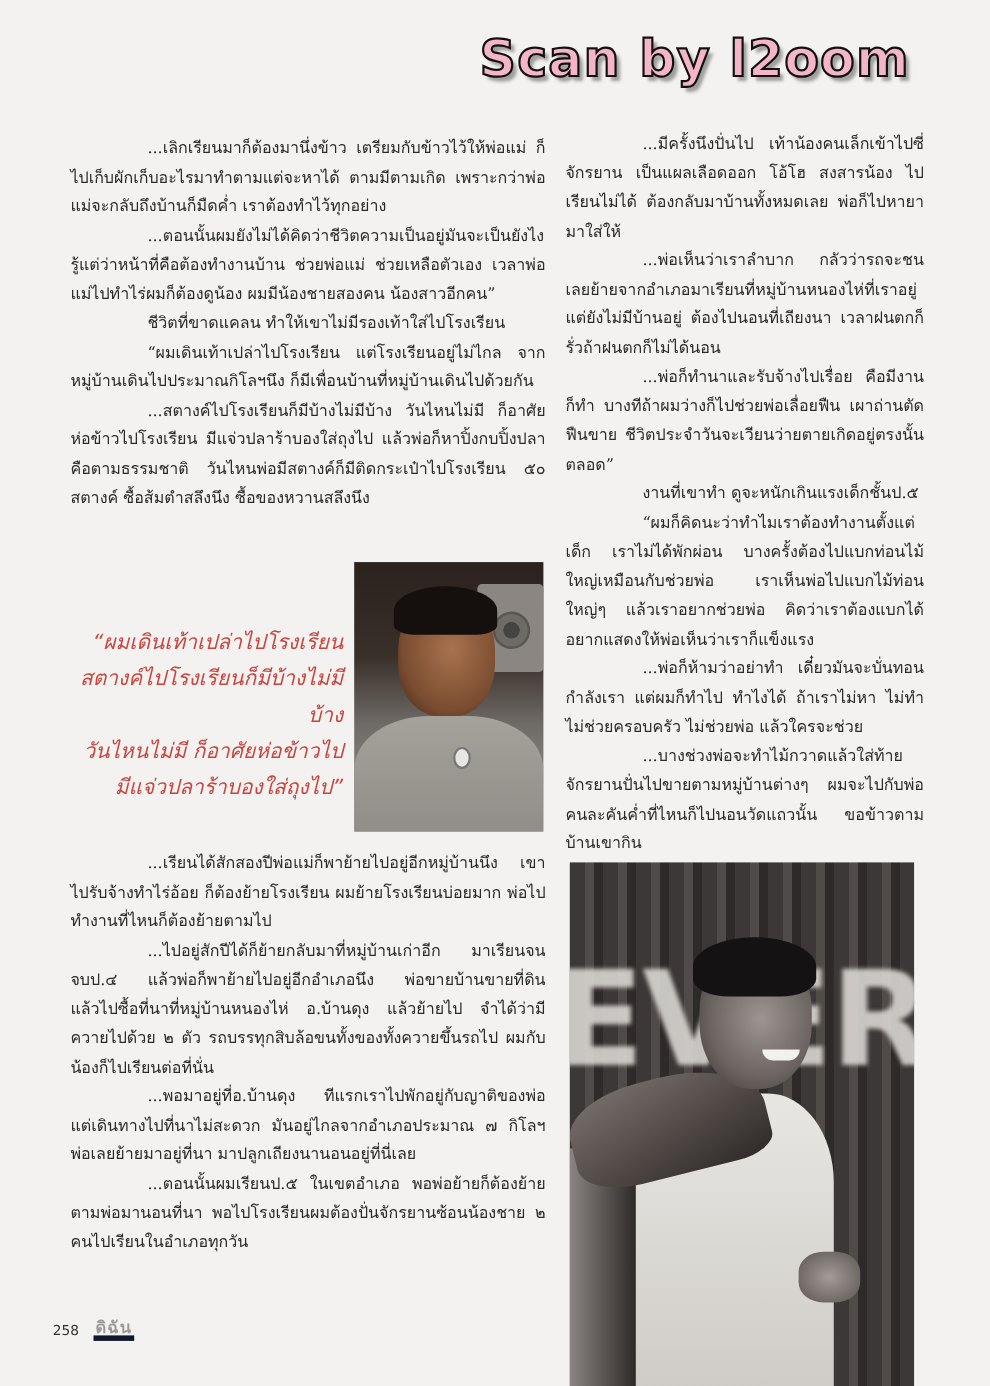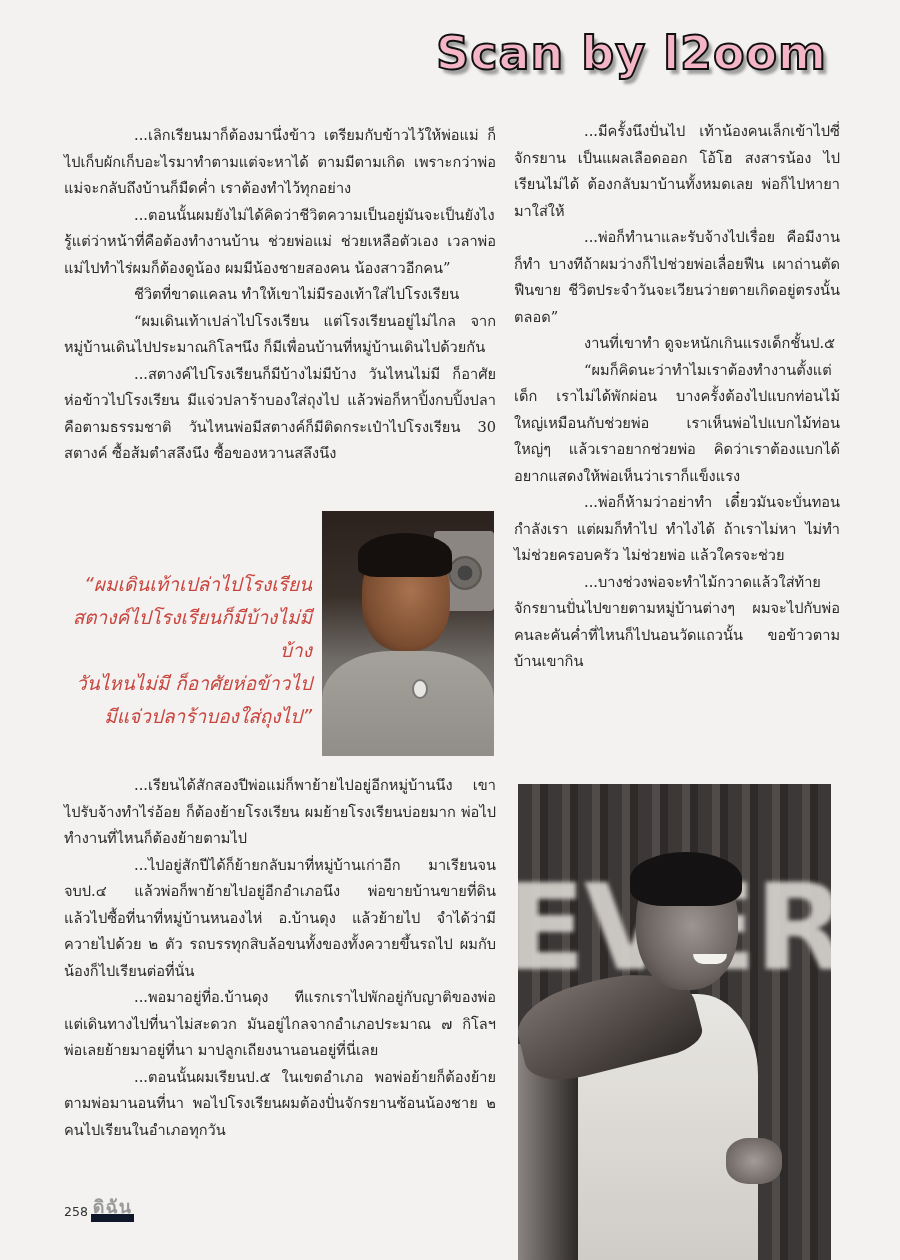--- a/index.html
+++ b/index.html
@@ -112,61 +112,62 @@
   .photo-2 .jacket-hang {
     position: absolute; left: 0; top: 260px; width: 60px; height: 220px;
     background: linear-gradient(90deg, #8a8582, #2e2a29);
   }
   .photo-2 .fist {
     position: absolute; left: 208px; top: 354px; width: 56px; height: 46px;
     border-radius: 40%;
     background: radial-gradient(ellipse, #a29b97, #5b5451);
   }
   .footer {
-    position: absolute; left: 64px; top: 1200px;
+    position: absolute; left: 48px; top: 1200px;
     font-family: "DejaVu Sans", sans-serif;
-    display: flex; align-items: center; gap: 3px;
+    display: flex; align-items: center; gap: 13px;
   }
   .footer .page-num { font-size: 12.5px; color: #333; }
   .footer .logo {
-    font-size: 18px; color: #999; letter-spacing: 1px; font-weight: bold;
-    border-bottom: 8px solid #0f172a; line-height: 14px; padding: 0 2px;
+    font-size: 15px; color: #999; letter-spacing: 1px; font-weight: bold;
+    border-bottom: 5px solid #0f172a; line-height: 14px; padding: 0 2px;
   }
 </style>
 </head>
 <body>
 
 <div class="watermark">Scan by l2oom</div>
 
 <div class="col col-left-top">
   <p>...เลิกเรียนมาก็ต้องมานึ่งข้าว  เตรียมกับข้าวไว้ให้พ่อแม่  ก็ไปเก็บผักเก็บอะไรมาทำตามแต่จะหาได้ ตามมีตามเกิด เพราะกว่าพ่อแม่จะกลับถึงบ้านก็มืดค่ำ เราต้องทำไว้ทุกอย่าง</p>
   <p>...ตอนนั้นผมยังไม่ได้คิดว่าชีวิตความเป็นอยู่มันจะเป็นยังไง  รู้แต่ว่าหน้าที่คือต้องทำงานบ้าน ช่วยพ่อแม่ ช่วยเหลือตัวเอง เวลาพ่อแม่ไปทำไร่ผมก็ต้องดูน้อง ผมมีน้องชายสองคน น้องสาวอีกคน”</p>
   <p>ชีวิตที่ขาดแคลน ทำให้เขาไม่มีรองเท้าใส่ไปโรงเรียน</p>
   <p>“ผมเดินเท้าเปล่าไปโรงเรียน แต่โรงเรียนอยู่ไม่ไกล จากหมู่บ้านเดินไปประมาณกิโลฯนึง ก็มีเพื่อนบ้านที่หมู่บ้านเดินไปด้วยกัน</p>
-  <p>...สตางค์ไปโรงเรียนก็มีบ้างไม่มีบ้าง วันไหนไม่มี ก็อาศัยห่อข้าวไปโรงเรียน มีแจ่วปลาร้าบองใส่ถุงไป แล้วพ่อก็หาปิ้งกบปิ้งปลา คือตามธรรมชาติ วันไหนพ่อมีสตางค์ก็มีติดกระเป๋าไปโรงเรียน 30 สตางค์ ซื้อส้มตำสลึงนึง ซื้อของหวานสลึงนึง</p>
+  <p>...สตางค์ไปโรงเรียนก็มีบ้างไม่มีบ้าง วันไหนไม่มี ก็อาศัยห่อข้าวไปโรงเรียน มีแจ่วปลาร้าบองใส่ถุงไป แล้วพ่อก็หาปิ้งกบปิ้งปลา คือตามธรรมชาติ วันไหนพ่อมีสตางค์ก็มีติดกระเป๋าไปโรงเรียน ๕๐ สตางค์ ซื้อส้มตำสลึงนึง ซื้อของหวานสลึงนึง</p>
 </div>
 
 <div class="quote">
   <div>“ผมเดินเท้าเปล่าไปโรงเรียน</div>
   <div>สตางค์ไปโรงเรียนก็มีบ้างไม่มีบ้าง</div>
   <div>วันไหนไม่มี ก็อาศัยห่อข้าวไป</div>
   <div>มีแจ่วปลาร้าบองใส่ถุงไป”</div>
 </div>
 
 <div class="photo photo-1">
   <div class="bg-right"></div>
   <div class="speaker"></div>
   <div class="torso"></div>
   <div class="head"></div>
   <div class="hair"></div>
   <div class="pendant"></div>
 </div>
 
 <div class="col col-right-top">
   <p>...มีครั้งนึงปั่นไป   เท้าน้องคนเล็กเข้าไปซี่จักรยาน  เป็นแผลเลือดออก  โอ้โฮ  สงสารน้อง  ไปเรียนไม่ได้ ต้องกลับมาบ้านทั้งหมดเลย พ่อก็ไปหายามาใส่ให้</p>
+  <p>...พ่อเห็นว่าเราลำบาก  กลัวว่ารถจะชน  เลยย้ายจากอำเภอมาเรียนที่หมู่บ้านหนองไห่ที่เราอยู่  แต่ยังไม่มีบ้านอยู่  ต้องไปนอนที่เถียงนา  เวลาฝนตกก็รั่วถ้าฝนตกก็ไม่ได้นอน</p>
   <p>...พ่อก็ทำนาและรับจ้างไปเรื่อย  คือมีงานก็ทำ  บางทีถ้าผมว่างก็ไปช่วยพ่อเลื่อยฟืน  เผาถ่านตัดฟืนขาย  ชีวิตประจำวันจะเวียนว่ายตายเกิดอยู่ตรงนั้นตลอด”</p>
   <p>งานที่เขาทำ ดูจะหนักเกินแรงเด็กชั้นป.๕</p>
   <p>“ผมก็คิดนะว่าทำไมเราต้องทำงานตั้งแต่เด็ก เราไม่ได้พักผ่อน   บางครั้งต้องไปแบกท่อนไม้ใหญ่เหมือนกับช่วยพ่อ  เราเห็นพ่อไปแบกไม้ท่อนใหญ่ๆ แล้วเราอยากช่วยพ่อ  คิดว่าเราต้องแบกได้  อยากแสดงให้พ่อเห็นว่าเราก็แข็งแรง</p>
   <p>...พ่อก็ห้ามว่าอย่าทำ   เดี๋ยวมันจะบั่นทอนกำลังเรา แต่ผมก็ทำไป ทำไงได้ ถ้าเราไม่หา ไม่ทำ ไม่ช่วยครอบครัว ไม่ช่วยพ่อ แล้วใครจะช่วย</p>
   <p>...บางช่วงพ่อจะทำไม้กวาดแล้วใส่ท้ายจักรยานปั่นไปขายตามหมู่บ้านต่างๆ  ผมจะไปกับพ่อคนละคันค่ำที่ไหนก็ไปนอนวัดแถวนั้น  ขอข้าวตามบ้านเขากิน</p>
 </div>
 
 <div class="col col-left-bottom">
   <p>...เรียนได้สักสองปีพ่อแม่ก็พาย้ายไปอยู่อีกหมู่บ้านนึง   เขาไปรับจ้างทำไร่อ้อย  ก็ต้องย้ายโรงเรียน  ผมย้ายโรงเรียนบ่อยมาก  พ่อไปทำงานที่ไหนก็ต้องย้ายตามไป</p>
   <p>...ไปอยู่สักปีได้ก็ย้ายกลับมาที่หมู่บ้านเก่าอีก  มาเรียนจนจบป.๔ แล้วพ่อก็พาย้ายไปอยู่อีกอำเภอนึง พ่อขายบ้านขายที่ดิน แล้วไปซื้อที่นาที่หมู่บ้านหนองไห่  อ.บ้านดุง  แล้วย้ายไป  จำได้ว่ามีควายไปด้วย  ๒  ตัว  รถบรรทุกสิบล้อขนทั้งของทั้งควายขึ้นรถไป ผมกับน้องก็ไปเรียนต่อที่นั่น</p>

